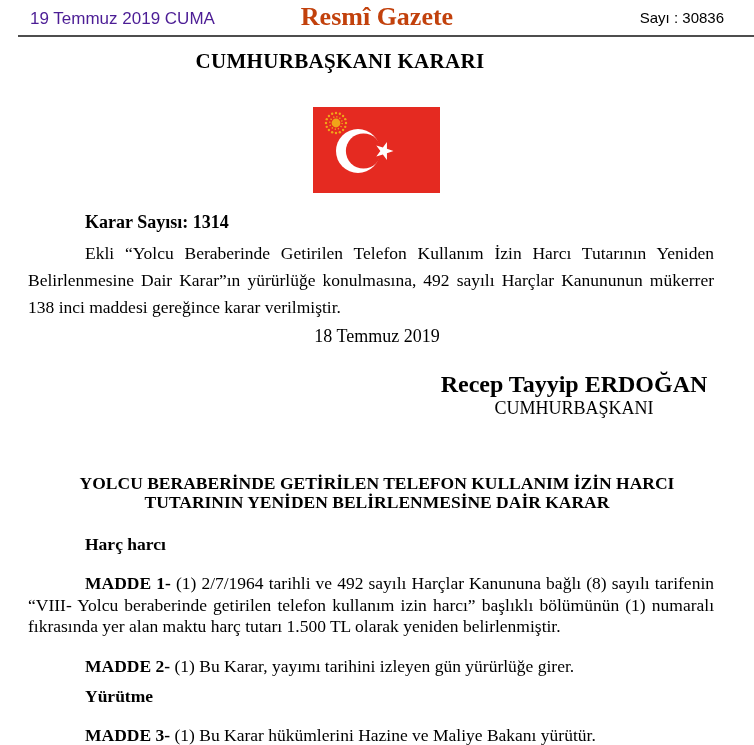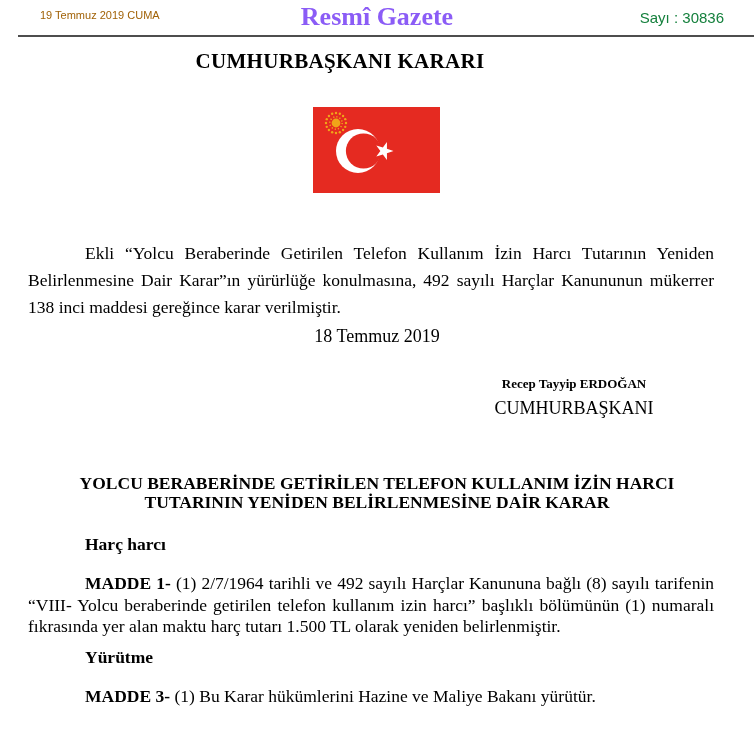--- a/index.html
+++ b/index.html
@@ -6,35 +6,35 @@
   .page{
     position:relative;
     width:754px;height:745px;
     background:#ffffff;
     font-family:"Liberation Serif", serif;
     color:#000;
     overflow:hidden;
   }
   
   .masthead-date{
-    position:absolute;left:40px;top:9px;
+    position:absolute;left:30px;top:9px;
     font-family:"Liberation Sans", sans-serif;
-    font-size:11px;color:#a16207;
+    font-size:17px;color:#4c1d95;
   }
   .masthead-title{
     position:absolute;left:0;top:2px;width:754px;
     text-align:center;
     font-family:"Liberation Serif", serif;
     font-weight:bold;font-size:26px;
-    color:#8b5cf6;
+    color:#c2410c;
   }
   .masthead-issue{
     position:absolute;right:30px;top:9px;
     font-family:"Liberation Sans", sans-serif;
-    font-size:15px;color:#15803d;
+    font-size:15px;color:#000000;
   }
   .masthead-rule{
     position:absolute;left:18px;top:35px;width:736px;height:2px;
     background:#4d4d4d;
   }
   
   .decree-heading{
     position:absolute;left:0;top:49px;width:680px;
     text-align:center;font-weight:bold;font-size:21px;
     letter-spacing:0.3px;
@@ -53,21 +53,21 @@
   }
   .decision-date{
     position:absolute;left:0;top:326px;width:754px;
     text-align:center;font-size:18px;
   }
   .signature{
     position:absolute;left:574px;top:372px;
     transform:translateX(-50%);
     text-align:center;white-space:nowrap;
   }
-  .signature .sig-name{font-weight:bold;font-size:13px;line-height:24px;}
+  .signature .sig-name{font-weight:bold;font-size:24px;line-height:24px;}
   .signature .sig-title{font-size:18px;line-height:24px;}
   
   .decree-title{
     position:absolute;left:67px;top:474px;width:620px;
     text-align:center;font-weight:bold;font-size:17.5px;line-height:19px;
   }
   
   .articles{
     position:absolute;left:28px;top:534px;width:686px;
     font-size:17.5px;
@@ -122,40 +122,42 @@
             <circle cx="19.17" cy="6.76" r="1.2"></circle>
           <circle cx="23" cy="6" r="1.2"></circle>
             <circle cx="26.83" cy="6.76" r="1.2"></circle>
           <circle cx="30.07" cy="8.93" r="1.2"></circle>
             <circle cx="32.24" cy="12.17" r="1.2"></circle>
         </g>
       </g>
     </svg>
   </div>
 
+  <div class="decision-no">Karar Sayısı: 1314</div>
 
   <div class="intro-paragraph">Ekli “Yolcu Beraberinde Getirilen Telefon Kullanım İzin Harcı Tutarının Yeniden Belirlenmesine Dair Karar”ın yürürlüğe konulmasına, 492 sayılı Harçlar Kanununun mükerrer 138 inci maddesi gereğince karar verilmiştir.</div>
 
   <div class="decision-date">18 Temmuz 2019</div>
 
   <div class="signature">
     <div class="sig-name">Recep Tayyip ERDOĞAN</div>
     <div class="sig-title">CUMHURBAŞKANI</div>
   </div>
 
   <div class="decree-title">YOLCU BERABERİNDE GETİRİLEN TELEFON KULLANIM İZİN HARCI TUTARININ YENİDEN BELİRLENMESİNE DAİR KARAR</div>
 
   <div class="articles">
 
     <div class="article">
       <div class="article-heading">Harç harcı</div>
       <div class="article-body"><span class="article-label">MADDE 1-</span><span> (1) 2/7/1964 tarihli ve 492 sayılı Harçlar Kanununa bağlı (8) sayılı tarifenin “VIII- Yolcu beraberinde getirilen telefon kullanım izin harcı” başlıklı bölümünün (1) numaralı fıkrasında yer alan maktu harç tutarı 1.500 TL olarak yeniden belirlenmiştir.</span></div>
     </div>
 
     <div class="article">
+      <div class="article-body"><span class="article-label">MADDE 2-</span><span> (1) Bu Karar, yayımı tarihini izleyen gün yürürlüğe girer.</span></div>
     </div>
 
     <div class="article">
       <div class="article-heading">Yürütme</div>
       <div class="article-body"><span class="article-label">MADDE 3-</span><span> (1) Bu Karar hükümlerini Hazine ve Maliye Bakanı yürütür.</span></div>
     </div>
 
   </div>
 </div>
 

